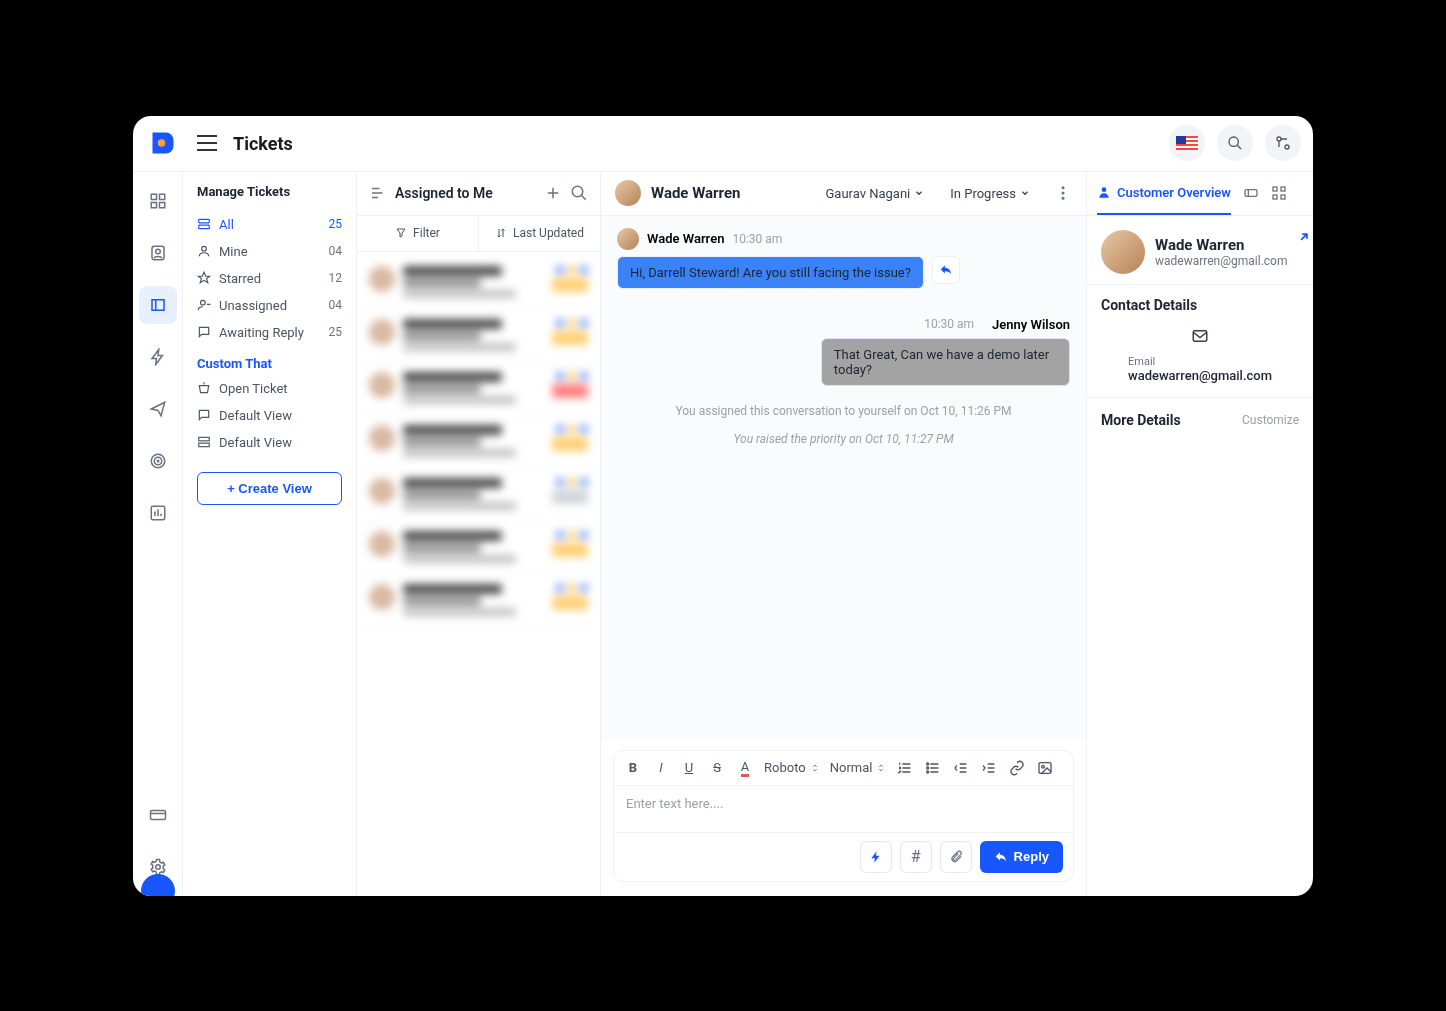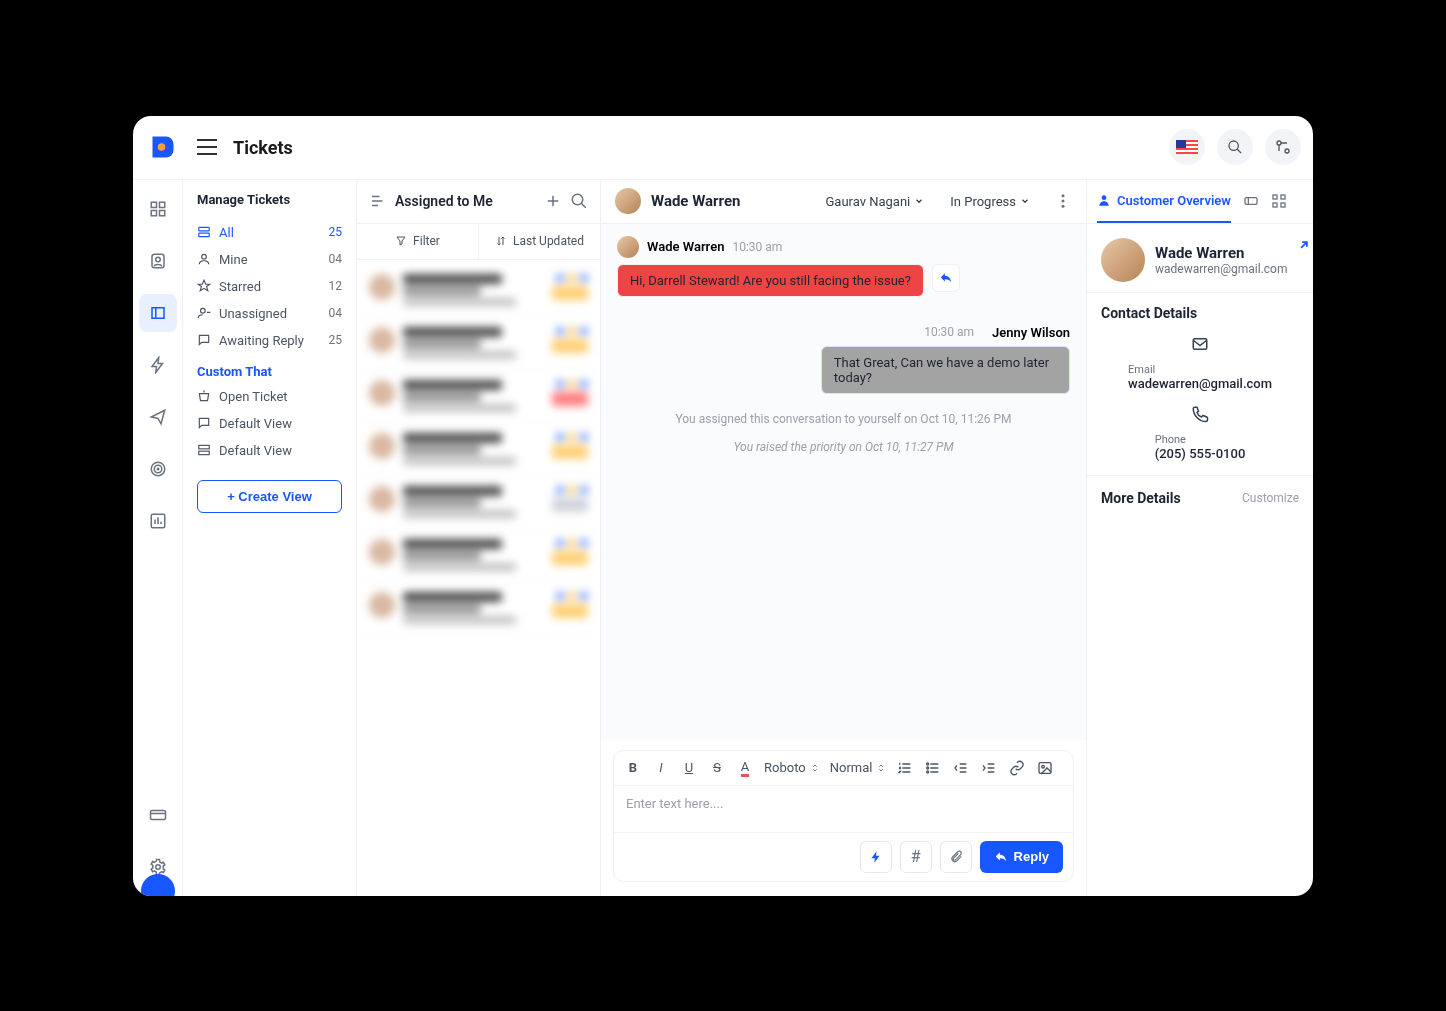--- a/index.html
+++ b/index.html
@@ -15,21 +15,21 @@
     width: 1180px;
     height: 780px;
     background: #fff;
     border-radius: 18px;
     overflow: hidden;
     display: flex;
     flex-direction: column;
     box-shadow: 0 30px 80px rgba(0,0,0,0.5);
   }
   .top-bar {
-    height: 64px;
+    height: 56px;
     border-bottom: 1px solid #eef0f3;
     display: flex;
     align-items: center;
     padding: 0 12px;
     gap: 12px;
   }
   .logo-box {
     width: 36px; height: 36px;
     display: flex; align-items: center; justify-content: center;
   }
@@ -151,21 +151,21 @@
   .avatar.lg{width:44px;height:44px;}
   .name { font-weight:700; font-size:15px; color:#1d2433; }
   .drop {
     display:flex; align-items:center; gap:4px; font-size:13px; color:#374151; cursor:pointer;
   }
   .vdots { width:18px;height:18px; color:#6b7280; cursor:pointer;}
   .conv-body {
     flex:1; overflow:auto; padding:12px 16px; background:#fafbfc; display:flex; flex-direction:column;
   }
   .msg {
-    background:#ef4444; border:1px solid #eef0f3; border-radius:6px; padding:8px 12px;
+    background:#3b82f6; border:1px solid #eef0f3; border-radius:6px; padding:8px 12px;
     font-size:13px; color:#1d2433; margin:4px 0; max-width:80%;
   }
   .msg-left{align-self:flex-start;}
   .msg-right{align-self:flex-end; background:#a3a3a3; border-color:#d6e2ff;}
   .msg-group-head {display:flex;align-items:center;gap:8px;margin-bottom:2px;}
   .msg-group-head .t{font-size:12px;color:#9aa1ab;}
   .msg-group-head.right{justify-content:flex-end;}
   .reply-icon-btn{
     width:28px;height:28px;border:1px solid #eef0f3;border-radius:6px;background:#fff;
     display:flex;align-items:center;justify-content:center;cursor:pointer;color:#1857ff;
@@ -720,28 +720,19 @@
       <div class="contact-row">
         <svg class="ci" viewBox="0 0 24 24" fill="none" stroke="currentColor" stroke-width="2">
             <rect x="3" y="5" width="18" height="14" rx="2"></rect>
             <path d="m3 7 9 7 9-7"></path>
           </svg>
         <div>
           <div class="cl">Email</div>
           <div class="cv">wadewarren@gmail.com</div>
         </div>
       </div>
-      <div class="contact-row">
-        <svg class="ci" viewBox="0 0 24 24" fill="none" stroke="currentColor" stroke-width="2">
-            <path d="M22 17v3a2 2 0 0 1-2 2c-9 0-17-8-17-17a2 2 0 0 1 2-2h3l2 5-2 2c1 3 3 5 6 6l2-2 5 2z"></path>
-          </svg>
-        <div>
-          <div class="cl">Phone</div>
-          <div class="cv">(205) 555-0100</div>
-        </div>
-      </div>
       <div class="more-row">
         <span class="mh">More Details</span>
         <span class="cust">Customize</span>
       </div>
     </div>
   </div>
 </div>
 
 </body></html>

